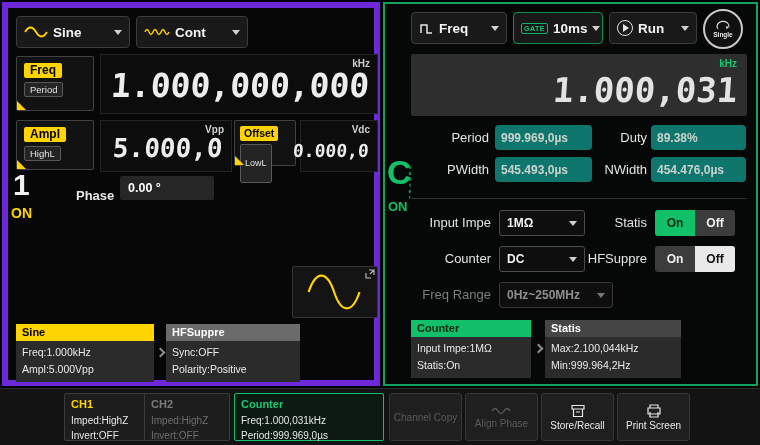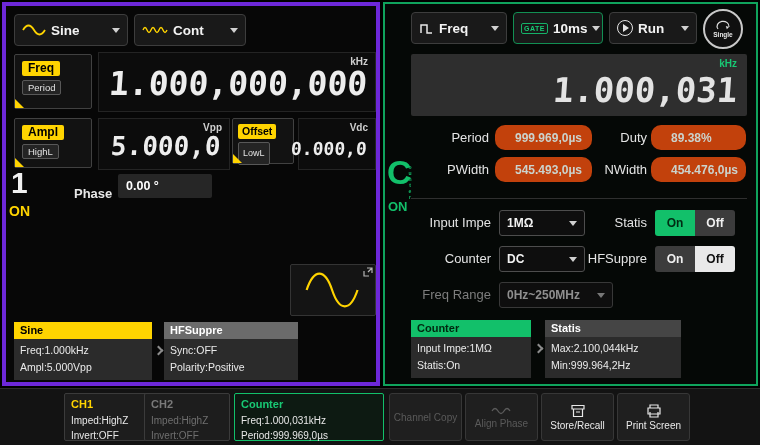--- a/index.html
+++ b/index.html
@@ -1,19 +1,19 @@
 <!DOCTYPE html>
 <html><head>
 <meta charset="utf-8">
 <style>
   *{margin:0;padding:0;box-sizing:border-box}
   html,body{background:#000}
   body{width:760px;height:445px;position:relative;overflow:hidden;font-family:"Liberation Sans","DejaVu Sans",sans-serif}
   .panel{position:absolute;background:#070707}
-  #left-panel{left:2px;top:2px;width:378px;height:384px;border:4px solid #6d28d9}
+  #left-panel{left:2px;top:2px;width:378px;height:384px;border:6px solid #6d28d9}
   #right-panel{left:383px;top:2px;width:375px;height:384px;border:2px solid #0fa35c;background:#050806}
   .dropdown{position:absolute;display:flex;align-items:center;gap:5px;background:#191919;border:1px solid #3d3d3d;border-radius:4px;padding:0 7px;color:#f3f3f3;font-weight:bold;font-size:13.5px;height:32px;cursor:pointer}
   .chev{width:0;height:0;border-left:4px solid transparent;border-right:4px solid transparent;border-top:5px solid #d0d0d0;margin-left:auto;flex:none}
   .gate-badge{border:1px solid #15b168;color:#18c974;font-size:7px;font-weight:bold;padding:1px 2px;border-radius:2px;letter-spacing:.5px}
   .play-circle{width:16px;height:16px;border:1.5px solid #e6e6e6;border-radius:50%;display:flex;align-items:center;justify-content:center;flex:none}
   .play-tri{width:0;height:0;border-top:4px solid transparent;border-bottom:4px solid transparent;border-left:6px solid #e6e6e6;margin-left:2px}
   .single-btn{position:absolute;width:40px;height:40px;border-radius:50%;border:2px solid #c9c9c9;background:#101010;display:flex;flex-direction:column;align-items:center;justify-content:center;gap:1px;cursor:pointer}
   .single-btn .txt{font-size:6.5px;color:#e8e8e8;font-weight:bold}
   .param-btn{position:absolute;background:#121212;border:1px solid #414141;border-radius:2px;display:flex;flex-direction:column;align-items:flex-start;gap:4px;padding:6px 7px;cursor:pointer}
   .param-btn .chip{background:#ffd400;color:#000;font-weight:bold;font-size:12px;line-height:15px;padding:0 6px;border-radius:2px;white-space:nowrap}
@@ -35,21 +35,21 @@
   .hdr-dark{background:#454545;color:#fff}
   .sep{position:absolute;width:7px;height:7px;border-top:2px solid #8c8c8c;border-right:2px solid #8c8c8c;transform:rotate(45deg)}
   .big-ind{position:absolute;font-weight:bold;line-height:1.1}
   .mini-select{position:absolute;display:flex;align-items:center;background:#0e0e0e;border:1px solid #4d4d4d;border-radius:3px;height:26px;padding:0 7px;color:#f2f2f2;font-weight:bold;font-size:12px;cursor:pointer}
   .toggle{position:absolute;display:flex;height:26px;border-radius:3px;overflow:hidden}
   .toggle span{width:40px;display:flex;align-items:center;justify-content:center;font-size:12px;font-weight:bold;cursor:pointer}
   .t-act-on{background:#12c06a;color:#002c13}
   .t-inact{background:#3c3c3c;color:#f0f0f0}
   .t-act-off{background:#e9e9e9;color:#111}
   .meas-lbl{position:absolute;color:#e4e4e4;font-size:13px;text-align:right}
-  .meas-val{position:absolute;background:#c2410c;color:#cbd3cd;font-weight:bold;font-size:12px;display:flex;align-items:center;padding:0 20px;border-radius:10px;white-space:nowrap}
+  .meas-val{position:absolute;background:#0f766e;color:#cbd3cd;font-weight:bold;font-size:12px;display:flex;align-items:center;padding:0 6px;border-radius:4px;white-space:nowrap}
   .cdisplay{position:absolute;background:#2e2e2e;border-radius:2px}
   .cdisplay .unit{position:absolute;top:4px;right:10px;color:#18c974;font-size:10px;font-weight:bold}
   .cdisplay .val{position:absolute;right:10px;bottom:6px;font-family:"DejaVu Sans Mono",monospace;font-weight:bold;font-size:34px;color:#e3e3e3;transform:skewX(-4deg)}
   .divider{position:absolute;height:1px;background:#2f2f2f}
   #bottom-bar{position:absolute;left:0;top:388px;width:760px;height:57px;background:#131313;border-top:1px solid #2c2c2c}
   .bb-block{position:absolute;top:4px;height:48px;background:#1d1d1d;border:1px solid #3b3b3b;border-radius:2px;padding:2px 6px;font-size:10px;line-height:1.5;color:#e8e8e8;white-space:nowrap;cursor:pointer}
   .bb-name{font-weight:bold;font-size:11px}
   .bb-btn{position:absolute;top:4px;height:48px;background:#1f1f1f;border:1px solid #373737;border-radius:3px;display:flex;flex-direction:column;align-items:center;justify-content:center;gap:2px;font-size:10px;color:#eaeaea;cursor:pointer}
   .bb-btn.dis{color:#5a5a5a}
   .vtext{position:absolute;writing-mode:vertical-rl;text-orientation:upright;font-size:5px;font-weight:bold;letter-spacing:0}
@@ -90,21 +90,21 @@
     <span class="sub">HighL</span>
     <span class="corner"></span>
   </div>
   <div class="seg" style="left:92px;top:112px;width:132px;height:52px">
     <span class="unit">Vpp</span>
     <span class="val" style="font-size:26px">5.000,0</span>
   </div>
 
   <div class="param-btn" style="left:226px;top:112px;width:62px;height:46px;gap:3px;padding:5px 5px">
     <span class="chip" style="font-size:10.5px;padding:0 4px">Offset</span>
-    <span class="sub" style="font-size:9px;padding:4px 4px">LowL</span>
+    <span class="sub" style="font-size:9px;padding:12px 4px">LowL</span>
     <span class="corner"></span>
   </div>
   <div class="seg" style="left:292px;top:112px;width:78px;height:52px">
     <span class="unit">Vdc</span>
     <span class="val" style="font-size:18px;bottom:10px">0.000,0</span>
   </div>
 
   <span class="lbl" style="left:68px;top:180px">Phase</span>
   <div class="valbox" style="left:112px;top:168px;width:94px;height:24px">0.00 °</div>
 

